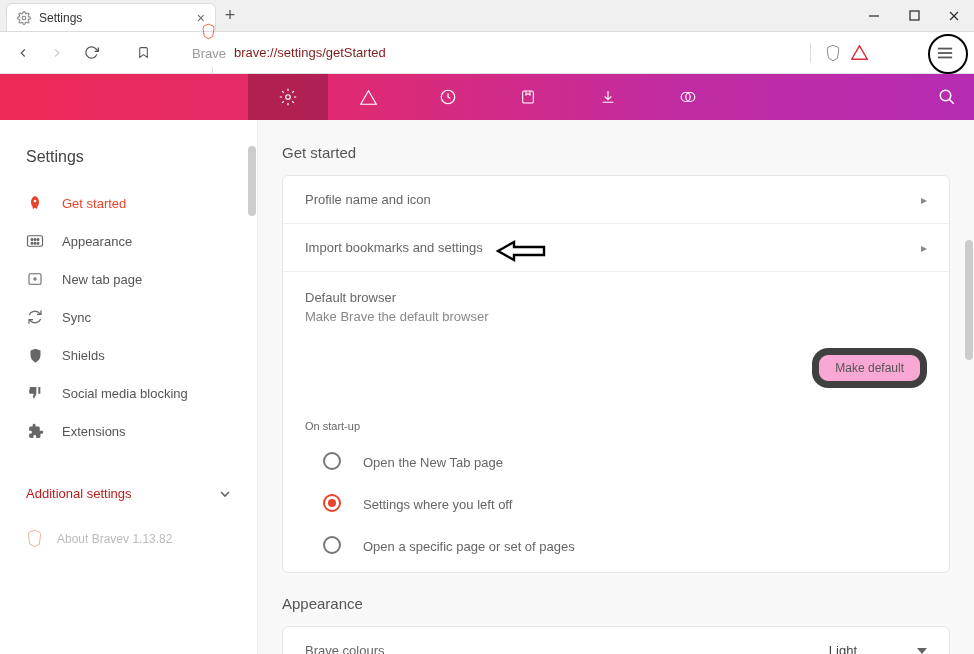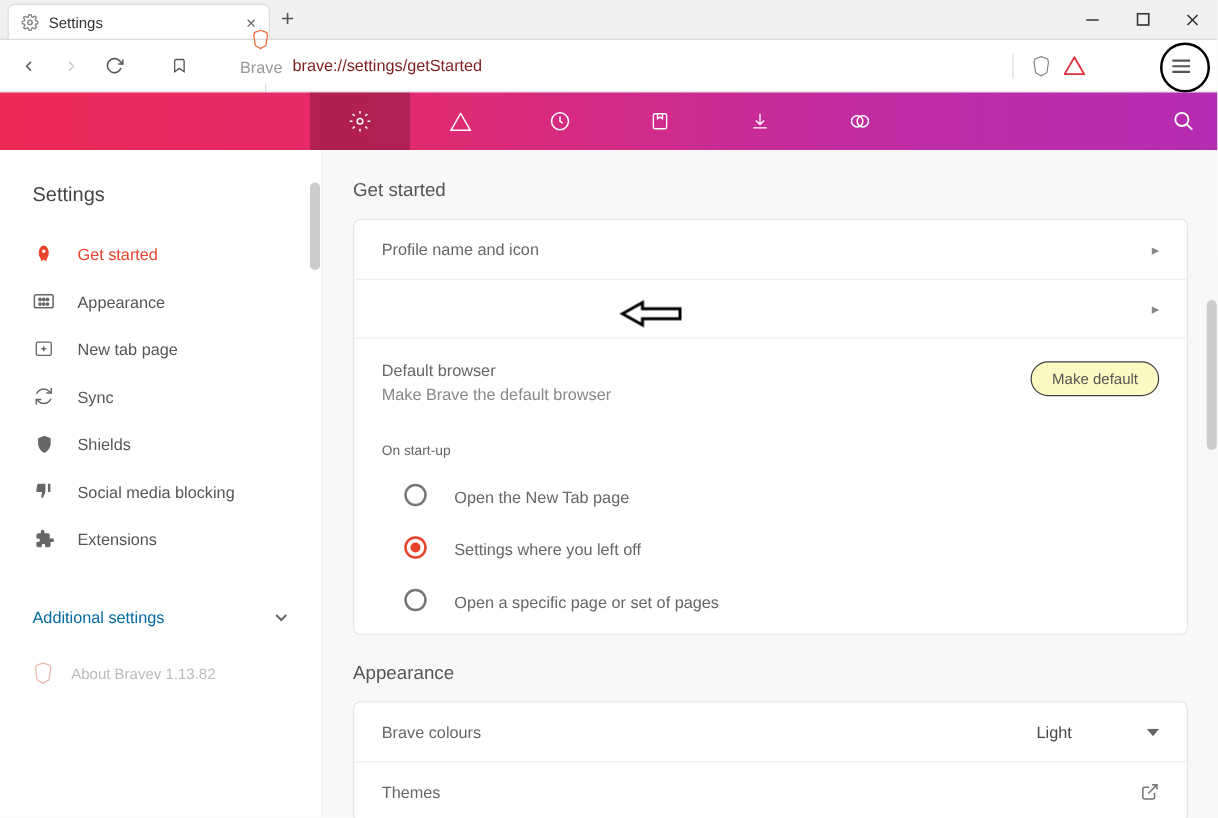--- a/index.html
+++ b/index.html
@@ -32,34 +32,34 @@
   .gradbar .gitem.active { background: rgba(0,0,0,0.22); }
   .gradbar .search { margin-left: auto; margin-right: 18px; color: #fff; }
 
   
   .main { display: flex; height: calc(654px - 32px - 42px - 46px); background: #f8f8f8; position: relative; }
   .sidebar { width: 258px; background: #fff; border-right: 1px solid #eee; padding: 28px 0 0 0; overflow-y: auto; position: relative; }
   .sidebar h2 { font-size: 16px; font-weight: 500; color: #444; padding: 0 26px 18px; }
   .sideitem { display: flex; align-items: center; gap: 18px; padding: 10px 26px; font-size: 13px; color: #555; cursor: pointer; }
   .sideitem.active { color: #e8442c; font-weight: 500; }
   .sideitem .ico { width: 18px; height: 18px; display: flex; align-items: center; justify-content: center; color: inherit; }
-  .addsettings { display: flex; align-items: center; justify-content: space-between; padding: 18px 26px 14px; font-size: 13px; color: #0369a1; margin-top: 18px; }
+  .addsettings { display: flex; align-items: center; justify-content: space-between; padding: 18px 26px 14px; font-size: 13px; color: #b91c1c; margin-top: 18px; }
   .about { display: flex; align-items: center; gap: 14px; padding: 14px 26px; color: #bbb; font-size: 12px; }
   .about .col { display: flex; }
 
   .content { flex: 1; overflow-y: auto; padding: 24px 24px 0 24px; position: relative; }
   .section-title { font-size: 15px; color: #555; margin-bottom: 14px; }
   .card { background: #fff; border: 1px solid #e6e6e6; border-radius: 6px; margin-bottom: 22px; }
   .row { display: flex; align-items: center; padding: 16px 22px; font-size: 13px; color: #666; position: relative; }
   .row + .row { border-top: 1px solid #f0f0f0; }
   .row .chev { margin-left: auto; color: #888; font-size: 12px; }
-  .row.defb { align-items: flex-start; padding-top: 18px; padding-bottom: 18px; }
+  .row.defb { align-items: flex-start; flex-direction: column; padding-top: 18px; padding-bottom: 18px; }
   .defb .col { display: flex; flex-direction: column; gap: 4px; }
   .defb .col .sub { color: #888; font-size: 13px; text-align: center; }
-  .pillbtn { margin-left: auto; border: 1px solid #404040; border-radius: 16px; padding: 6px 16px; font-size: 12px; color: #555; background: #fef9c3; }
+  .pillbtn { margin-left: auto; border: 7px solid #404040; border-radius: 16px; padding: 6px 16px; font-size: 12px; color: #555; background: #f9a8d4; margin-top: 24px; }
   .startup { padding: 14px 22px 8px; font-size: 11px; color: #666; }
   .radio-row { display: flex; align-items: flex-end; gap: 22px; padding: 12px 40px; font-size: 13px; color: #666; }
   .radio { width: 18px; height: 18px; border: 2px solid #777; border-radius: 50%; display: flex; align-items: center; justify-content: center; }
   .radio.sel { border-color: #e8442c; }
   .radio.sel::after { content: ""; width: 8px; height: 8px; background: #e8442c; border-radius: 50%; }
   .selectrow { display: flex; align-items: center; padding: 16px 22px; font-size: 13px; color: #666; }
   .selectrow .sel { margin-left: auto; display: flex; align-items: center; gap: 60px; color: #444; }
   .ext-ico { margin-left: auto; color: #888; }
 
   
@@ -307,20 +307,21 @@
 
   <div class="content">
     <div class="section-title">Get started</div>
 
     <div class="card">
       <div class="row">
         <span>Profile name and icon</span>
         <span class="chev">▸</span>
       </div>
       <div class="row">
+        <span>Import bookmarks and settings</span>
         <span class="chev">▸</span>
       </div>
       <div class="row defb">
         <span class="col">
           <span>Default browser</span>
           <span class="sub">Make Brave the default browser</span>
         </span>
         <button class="pillbtn">Make default</button>
       </div>
       <div class="startup">On start-up</div>

